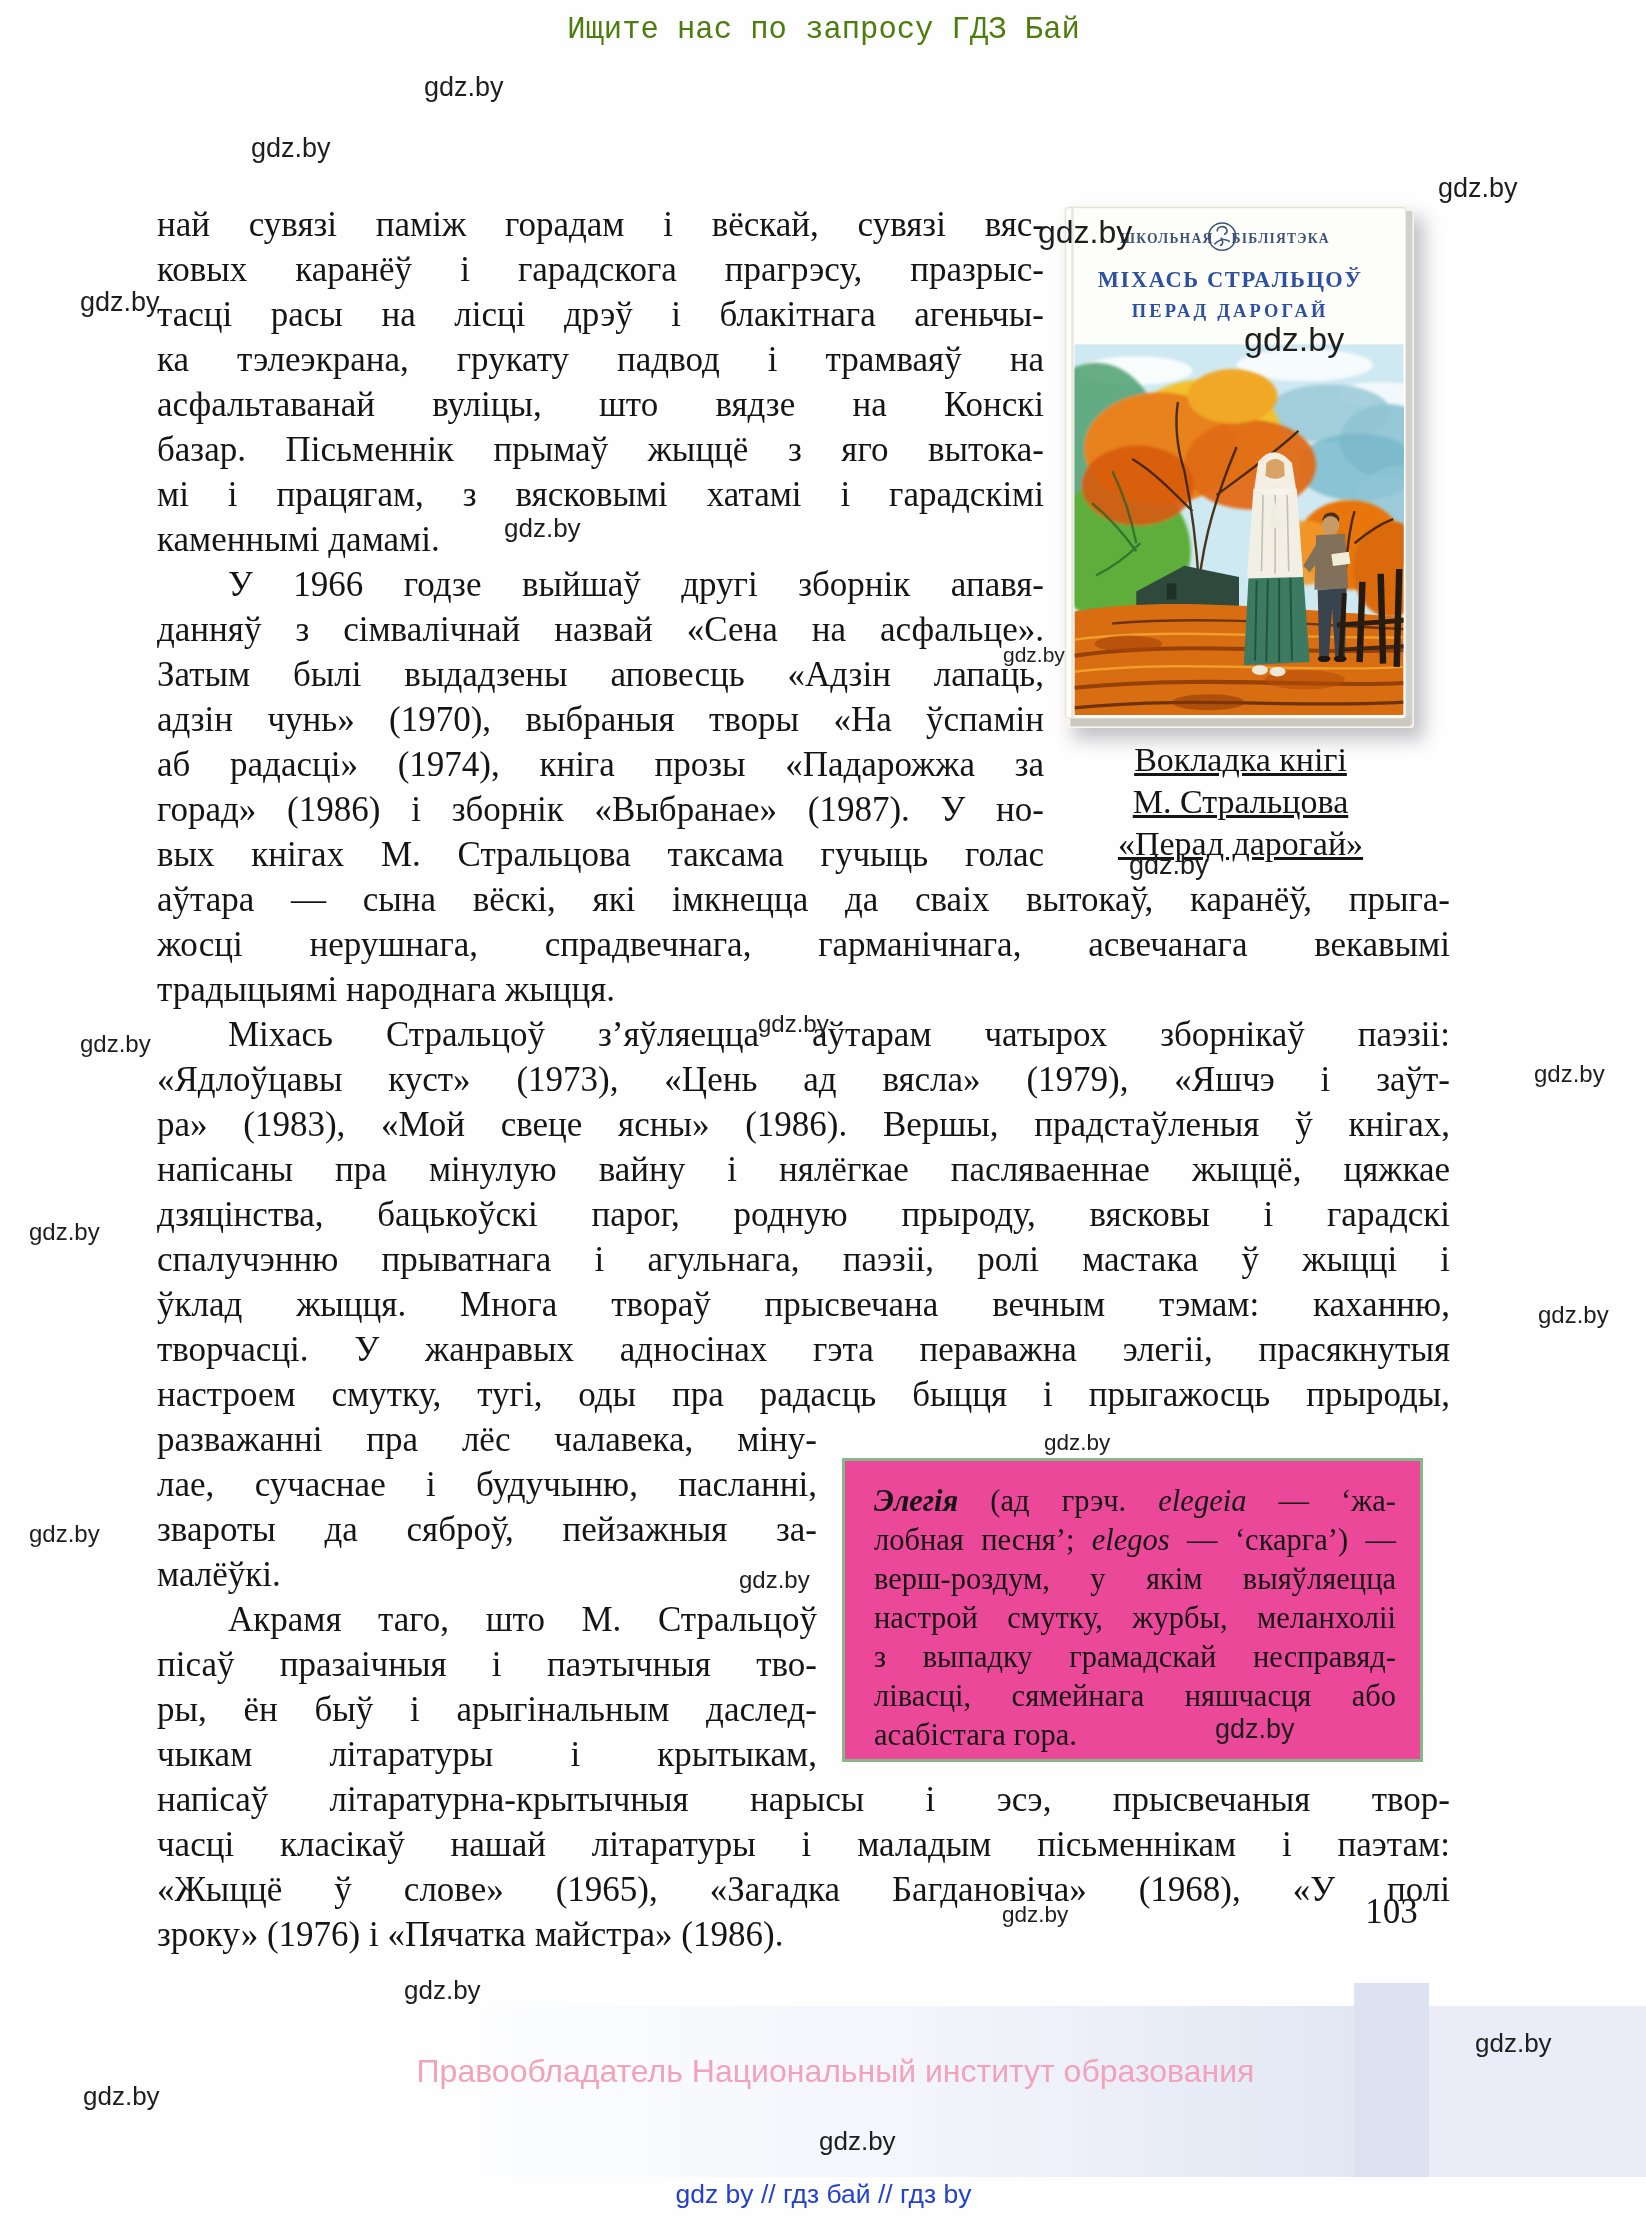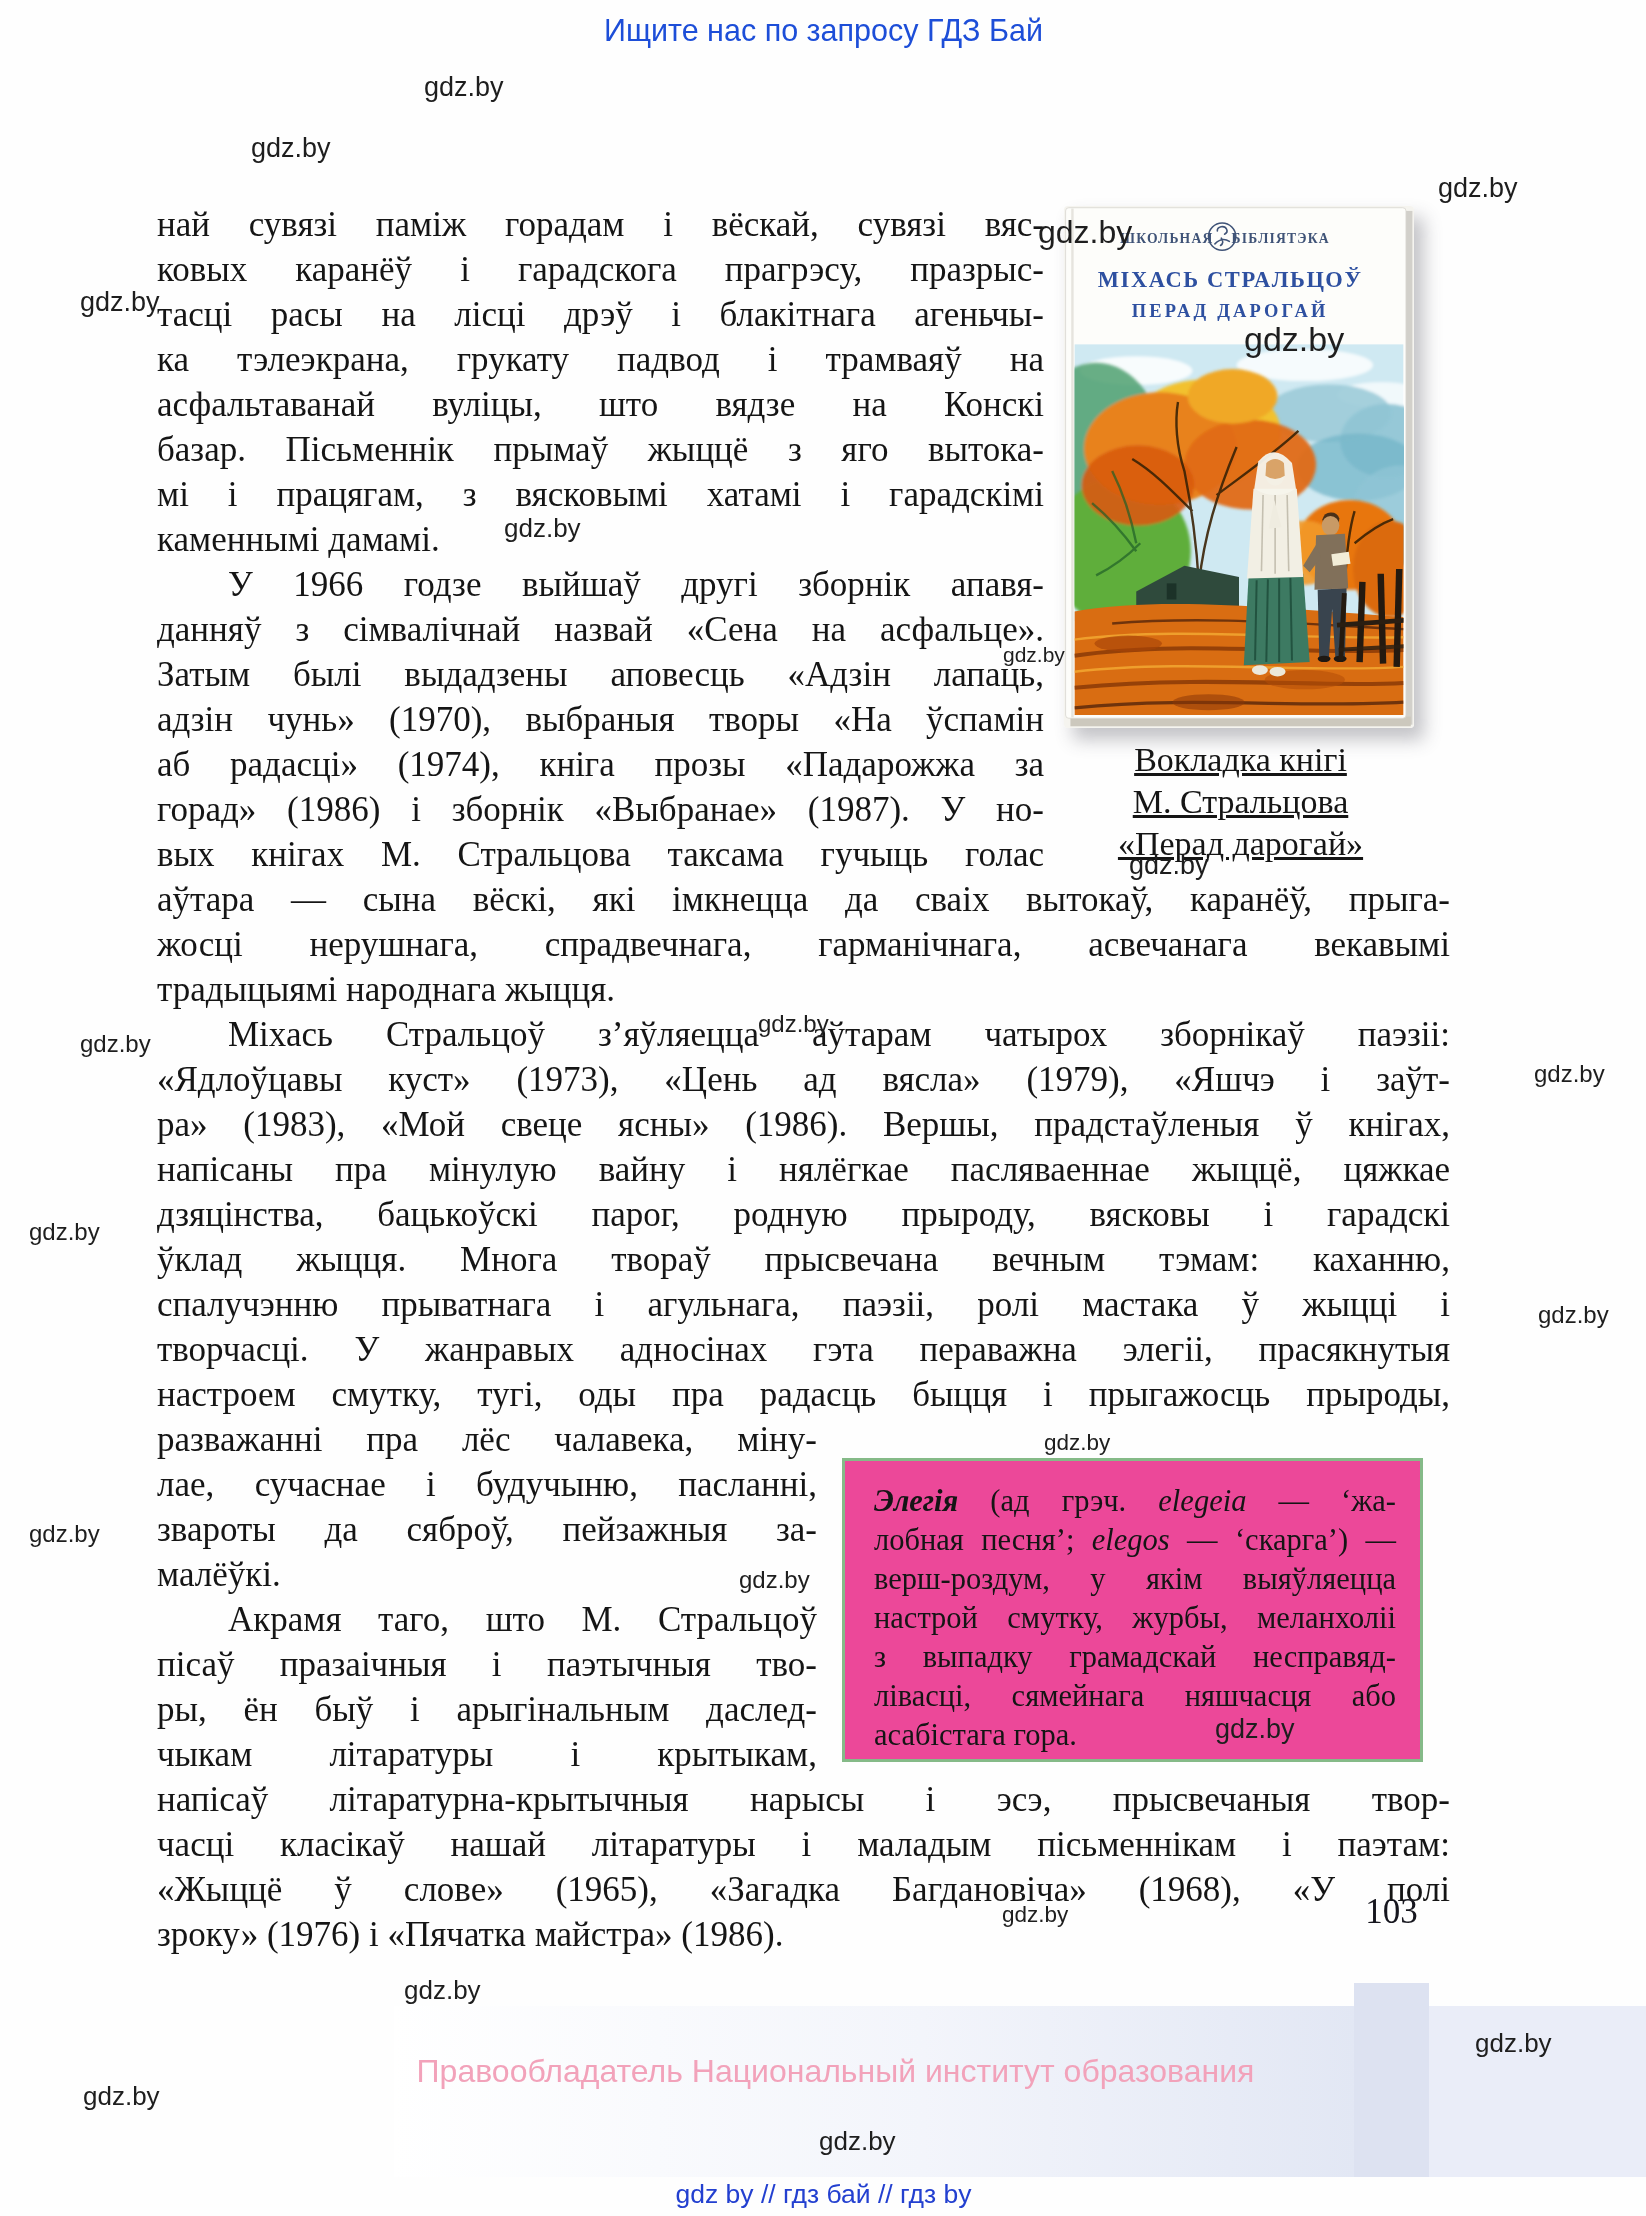--- a/index.html
+++ b/index.html
@@ -31,21 +31,21 @@
   .infobox { position:absolute; left:842px; top:1458px; width:581px; height:304px;
              box-sizing:border-box; background:#ec4899; border:3.2px solid #85ba88;
              padding:21px 24px 0 29px; font-size:30.5px; line-height:39px; }
   .infobox .tline { height:39px; }
   .infobox .tline:last-child { text-align-last:left; }
   .it { font-style:italic; }
   .bd { font-weight:bold; }
 
   
   .green-header { position:absolute; top:13px; left:0; width:100%; text-align:center;
-                  font-family:Liberation Sans, sans-serif; font-size:30.5px; color:#1d4ed8; }
+                  font-family:Liberation Mono, monospace; font-size:30.5px; color:#4d7c0f; }
   .wm { position:absolute; font-family:"Liberation Sans", sans-serif; color:#1e1e1e;
         white-space:nowrap; z-index:30; }
 
   
   .f-panel1 { position:absolute; left:394px; top:2006px; width:961px; height:171px;
               background:linear-gradient(90deg,#ffffff 0%,#f3f5fb 55%,#e2e7f4 100%); }
   .f-strip  { position:absolute; left:1354px; top:1983px; width:75px; height:194px;
               background:#dde2f1; }
   .f-panel2 { position:absolute; left:1429px; top:2006px; width:218px; height:171px;
               background:#eaedf8; }
@@ -89,22 +89,22 @@
         <div class="tline">традыцыямі народнага жыцця.</div>
       </div>
     <div class="blk w-full indent-first">
         <div class="tline">Міхась Стральцоў з’яўляецца аўтарам чатырох зборнікаў паэзіі:</div>
       </div>
     <div class="blk w-full">
         <div class="tline">«Ядлоўцавы куст» (1973), «Цень ад вясла» (1979), «Яшчэ і заўт-</div>
         <div class="tline">ра» (1983), «Мой свеце ясны» (1986). Вершы, прадстаўленыя ў кнігах,</div>
         <div class="tline">напісаны пра мінулую вайну і нялёгкае пасляваеннае жыццё, цяжкае</div>
         <div class="tline">дзяцінства, бацькоўскі парог, родную прыроду, вясковы і гарадскі</div>
+        <div class="tline">спалучэнню прыватнага і агульнага, паэзіі, ролі мастака ў жыцці і</div>
         <div class="tline">ўклад жыцця. Многа твораў прысвечана вечным тэмам: каханню,</div>
-        <div class="tline">спалучэнню прыватнага і агульнага, паэзіі, ролі мастака ў жыцці і</div>
         <div class="tline">творчасці. У жанравых адносінах гэта пераважна элегіі, прасякнутыя</div>
         <div class="tline">настроем смутку, тугі, оды пра радасць быцця і прыгажосць прыроды,</div>
       </div>
     <div class="blk w-mid endlast">
         <div class="tline">разважанні пра лёс чалавека, міну-</div>
         <div class="tline">лае, сучаснае і будучыню, пасланні,</div>
         <div class="tline">звароты да сяброў, пейзажныя за-</div>
         <div class="tline">малёўкі.</div>
       </div>
     <div class="blk w-mid indent-first">

